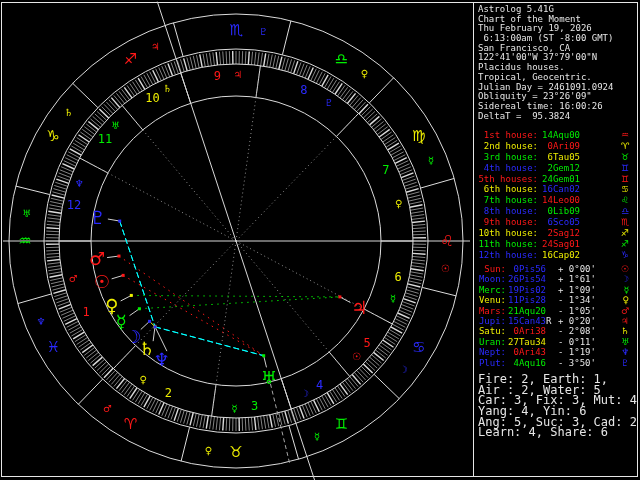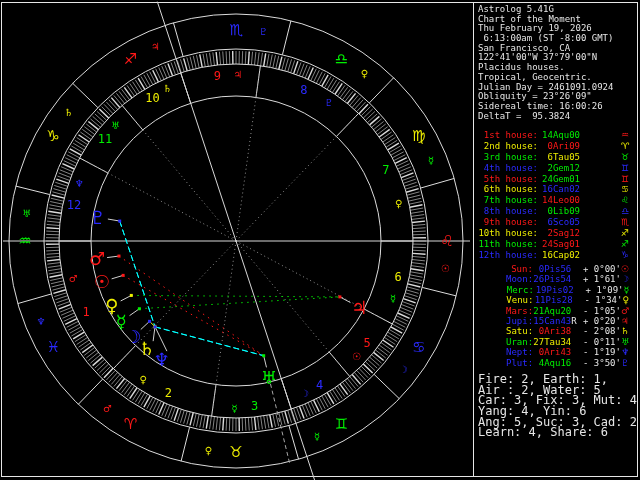--- a/index.html
+++ b/index.html
@@ -11,21 +11,21 @@
   .tline{white-space:pre;line-height:9.7px;height:9.7px;}
   #houses-block{position:absolute;left:478px;top:130px;width:158px;font-size:9px;}
   #planets-block{position:absolute;left:478px;top:264px;width:158px;font-size:9px;}
   #stats-block{position:absolute;left:478px;top:374px;width:158px;font-size:12px;color:#e6e6e6;}
   .hrow{display:flex;white-space:pre;line-height:10.9px;height:10.9px;}
   .prow{display:flex;white-space:pre;line-height:10.4px;height:10.4px;}
   .srow{white-space:pre;line-height:10.7px;height:10.7px;}
   .hlabel{display:inline-block;width:60px;text-align:right;}
   .hval{display:inline-block;width:42px;text-align:right;}
   .hglyph{margin-left:auto;padding-right:7px;font-family:"DejaVu Sans",sans-serif;}
-  .pname{display:inline-block;width:28px;text-align:right;margin-left:28px;}
+  .pname{display:inline-block;width:28px;text-align:right;}
   .pval{display:inline-block;width:40px;text-align:right;}
   .pretro{display:inline-block;width:6px;color:#e6e6e6;}
   .pvel{display:inline-block;margin-left:6px;color:#e6e6e6;}
   .pglyph{margin-left:auto;padding-right:7px;font-family:"DejaVu Sans",sans-serif;}
 </style>
 </head>
 <body>
 
 <div id="screen">
   <svg id="wheel" width="640" height="480">
@@ -533,21 +533,21 @@
     <div class="tline">Obliquity = 23°26'09"</div>
     <div class="tline">Sidereal time: 16:00:26</div>
     <div class="tline">DeltaT =  95.3824</div>
   </div>
 
   <div id="houses-block">
       <div class="hrow"><span class="hlabel" style="color: rgb(255, 24, 24);">1st house:</span><span class="hval" style="color: rgb(0, 238, 0);">14Aqu00</span><span class="hglyph" style="color: rgb(255, 24, 24);">♒</span></div>
       <div class="hrow"><span class="hlabel" style="color: rgb(238, 238, 0);">2nd house:</span><span class="hval" style="color: rgb(255, 24, 24);">0Ari09</span><span class="hglyph" style="color: rgb(238, 238, 0);">♈</span></div>
       <div class="hrow"><span class="hlabel" style="color: rgb(0, 238, 0);">3rd house:</span><span class="hval" style="color: rgb(238, 238, 0);">6Tau05</span><span class="hglyph" style="color: rgb(0, 238, 0);">♉</span></div>
       <div class="hrow"><span class="hlabel" style="color: rgb(42, 42, 255);">4th house:</span><span class="hval" style="color: rgb(0, 238, 0);">2Gem12</span><span class="hglyph" style="color: rgb(42, 42, 255);">♊</span></div>
-      <div class="hrow"><span class="hlabel" style="color: rgb(255, 24, 24);">5th house:</span><span class="hval" style="color: rgb(0, 238, 0);">24Gem01</span><span class="hglyph" style="color: rgb(255, 24, 24);">♊</span></div>
+      <div class="hrow"><span class="hlabel" style="color: rgb(255, 24, 24);">5th houses:</span><span class="hval" style="color: rgb(0, 238, 0);">24Gem01</span><span class="hglyph" style="color: rgb(255, 24, 24);">♊</span></div>
       <div class="hrow"><span class="hlabel" style="color: rgb(238, 238, 0);">6th house:</span><span class="hval" style="color: rgb(42, 42, 255);">16Can02</span><span class="hglyph" style="color: rgb(238, 238, 0);">♋</span></div>
       <div class="hrow"><span class="hlabel" style="color: rgb(0, 238, 0);">7th house:</span><span class="hval" style="color: rgb(255, 24, 24);">14Leo00</span><span class="hglyph" style="color: rgb(0, 238, 0);">♌</span></div>
       <div class="hrow"><span class="hlabel" style="color: rgb(42, 42, 255);">8th house:</span><span class="hval" style="color: rgb(0, 238, 0);">0Lib09</span><span class="hglyph" style="color: rgb(42, 42, 255);">♎</span></div>
       <div class="hrow"><span class="hlabel" style="color: rgb(255, 24, 24);">9th house:</span><span class="hval" style="color: rgb(42, 42, 255);">6Sco05</span><span class="hglyph" style="color: rgb(255, 24, 24);">♏</span></div>
       <div class="hrow"><span class="hlabel" style="color: rgb(238, 238, 0);">10th house:</span><span class="hval" style="color: rgb(255, 24, 24);">2Sag12</span><span class="hglyph" style="color: rgb(238, 238, 0);">♐</span></div>
       <div class="hrow"><span class="hlabel" style="color: rgb(0, 238, 0);">11th house:</span><span class="hval" style="color: rgb(255, 24, 24);">24Sag01</span><span class="hglyph" style="color: rgb(0, 238, 0);">♐</span></div>
       <div class="hrow"><span class="hlabel" style="color: rgb(42, 42, 255);">12th house:</span><span class="hval" style="color: rgb(238, 238, 0);">16Cap02</span><span class="hglyph" style="color: rgb(42, 42, 255);">♑</span></div>
     </div>
   <div id="planets-block">
       <div class="prow"><span class="pname" style="color: rgb(255, 24, 24);">Sun:</span><span class="pval" style="color: rgb(42, 42, 255);">0Pis56</span><span class="pretro"> </span><span class="pvel">+ 0°00'</span><span class="pglyph" style="color: rgb(255, 24, 24);">☉</span></div>

